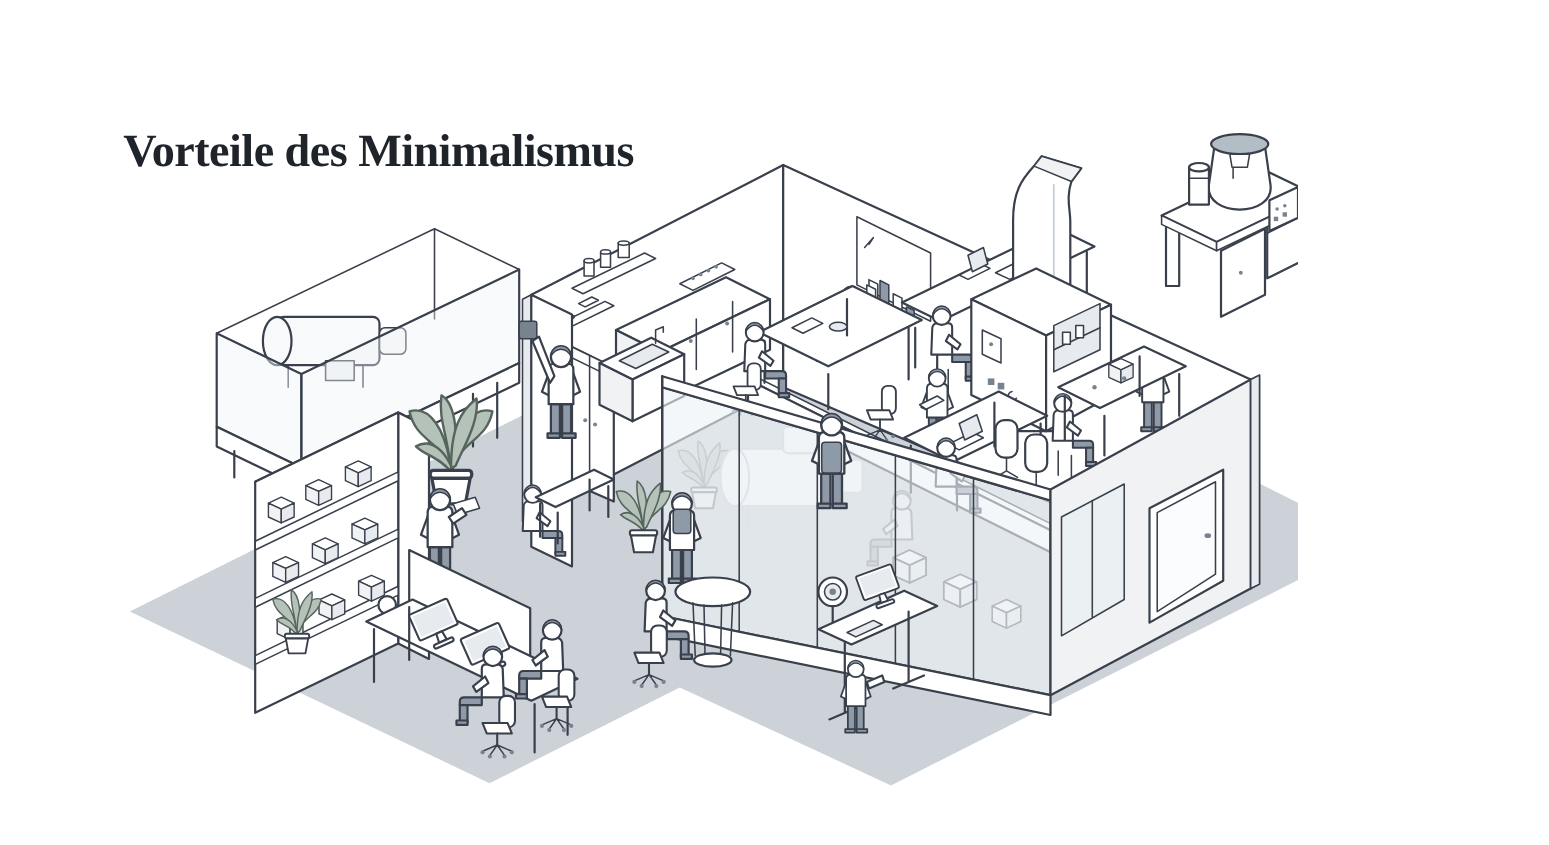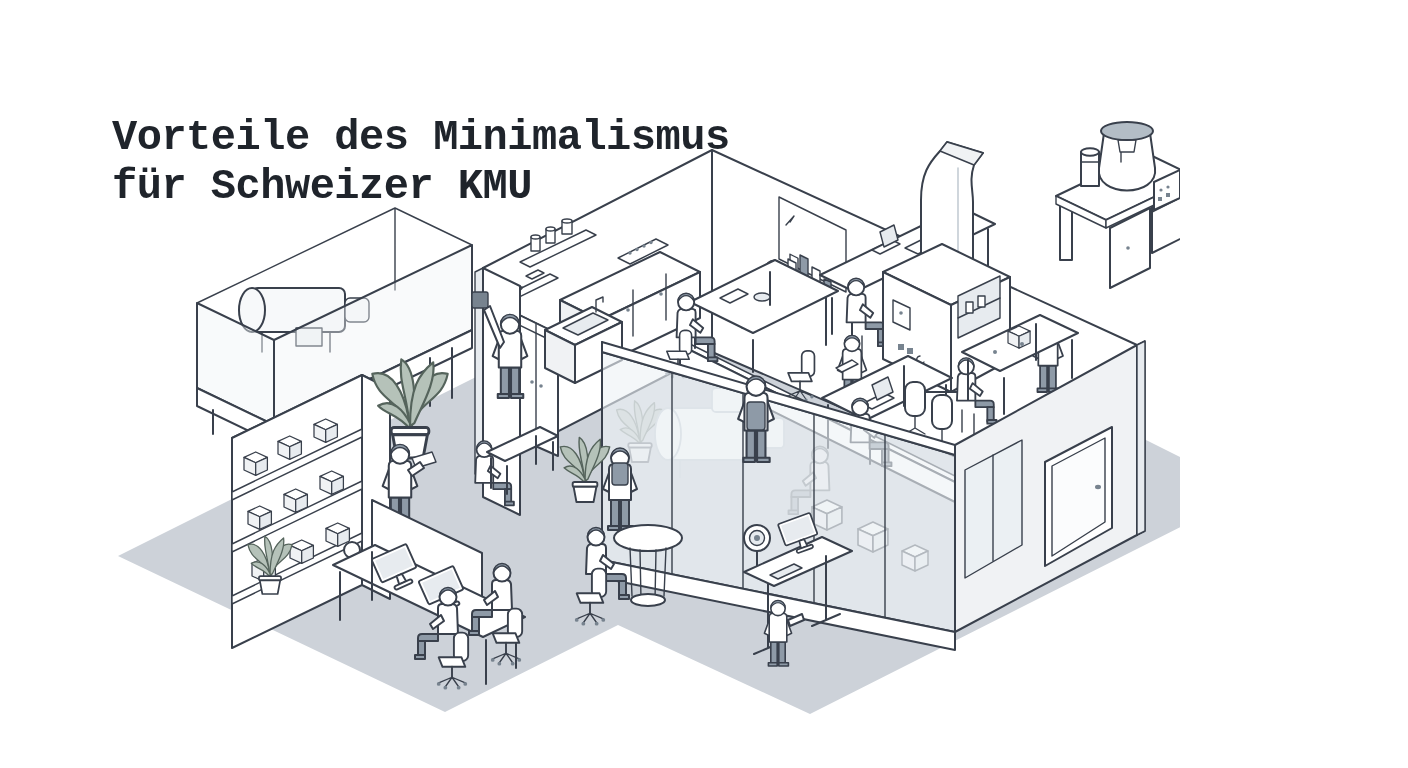--- a/index.html
+++ b/index.html
@@ -1,17 +1,17 @@
 <!DOCTYPE html>
 <html><head>
 <meta charset="utf-8">
 <style>
   html,body{margin:0;padding:0;background:#ffffff;}
   .canvas{position:relative;width:1180px;height:768px;background:#fff;overflow:hidden;
-          font-family:Liberation Mono, monospace;}
+          font-family:Liberation Serif, serif;}
   .title{position:absolute;left:112px;top:86px;font-weight:700;font-size:42px;
          line-height:1.16;color:#1f242b;letter-spacing:-0.5px;white-space:nowrap;}
   .title span{display:block;}
   svg.scene{position:absolute;left:0;top:0;width:1408px;height:768px;}
   
   .ln  {stroke:#39404c;stroke-width:2;stroke-linejoin:round;stroke-linecap:round;}
   .ln1 {stroke:#39404c;stroke-width:1.4;stroke-linejoin:round;stroke-linecap:round;}
   .lnF {stroke:#c4ccd4;stroke-width:1.6;stroke-linejoin:round;stroke-linecap:round;}
   .w   {fill:#ffffff;}
   .w2  {fill:#fbfcfd;}
@@ -25,21 +25,20 @@
   .pl  {fill:#b5c2b9;stroke:#55645c;stroke-width:1.5;stroke-linejoin:round;}
   .none{fill:none;}
 </style>
 </head>
 <body>
 
 <div class="canvas">
 
   <h1 class="title">
     <span>Vorteile des Minimalismus</span>
-    <span>für Schweizer KMU</span>
   </h1>
 
   <svg class="scene" viewBox="0 0 1408 768" aria-hidden="true">
     <defs>
       <g id="person-stand">
         <path class="w ln" d="M -10,-60 l -7,19 l 6,3 l 8,-19 z"></path>
         <path class="w ln" d="M 10,-60 l 7,19 l -6,3 l -8,-19 z"></path>
         <rect class="fab ln" x="-9" y="-30" width="8" height="27"></rect>
         <rect class="fab ln" x="1" y="-30" width="8" height="27"></rect>
         <rect class="fab ln" x="-12" y="-4" width="11" height="4"></rect>

